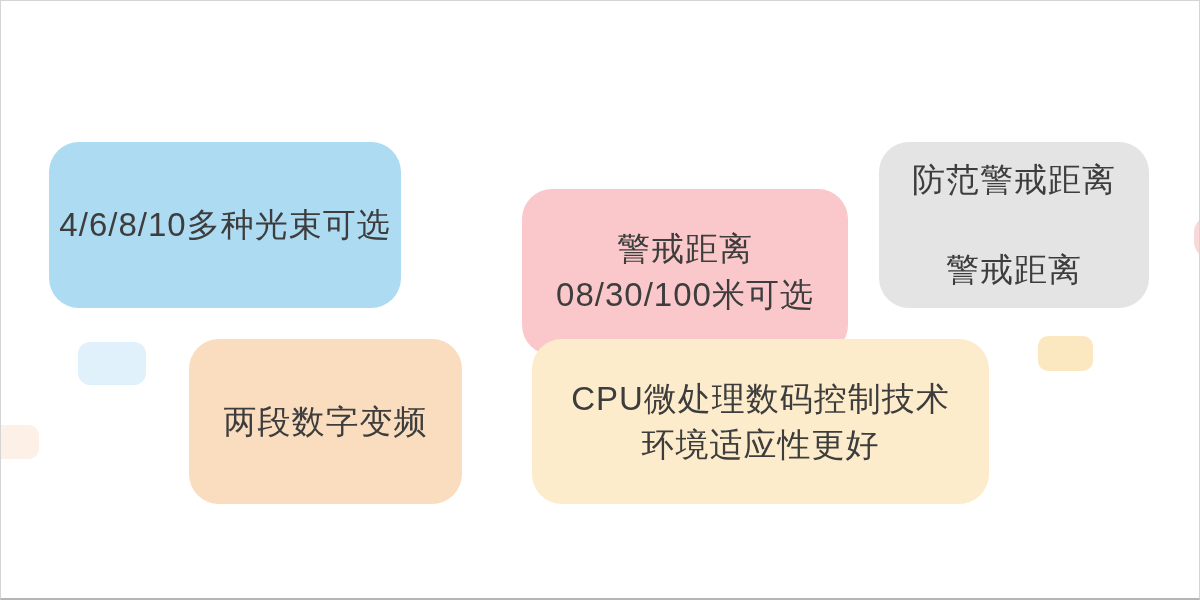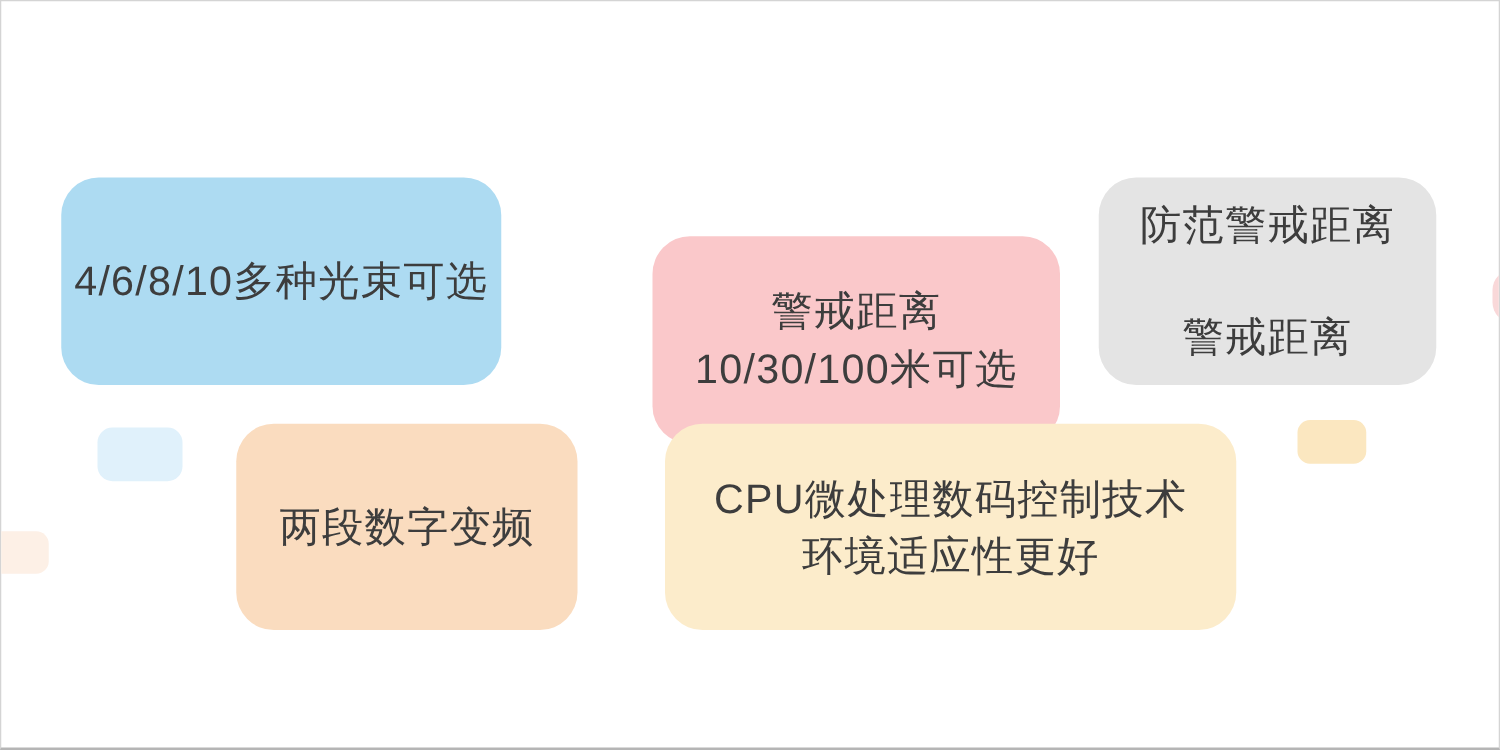--- a/index.html
+++ b/index.html
@@ -46,21 +46,21 @@
 <body>
 
 <div class="stage">
 
   <div class="card card-0" style="background-color: rgb(173, 219, 242); color: rgb(61, 61, 61);">
     <span>4/6/8/10多种光束可选</span>
   </div>
 
   <div class="card card-1" style="background-color: rgb(250, 200, 202); color: rgb(61, 61, 61);">
     <span>警戒距离</span>
-    <span>10/30/100米可选</span>
+    <span>08/30/100米可选</span>
   </div>
 
   <div class="card card-2" style="background-color: rgb(228, 228, 228); color: rgb(61, 61, 61); gap: 44px;">
     <span>防范警戒距离</span>
     <span>警戒距离</span>
   </div>
 
   <div class="card card-3" style="background-color: rgb(250, 220, 191); color: rgb(61, 61, 61);">
     <span>两段数字变频</span>
   </div>

